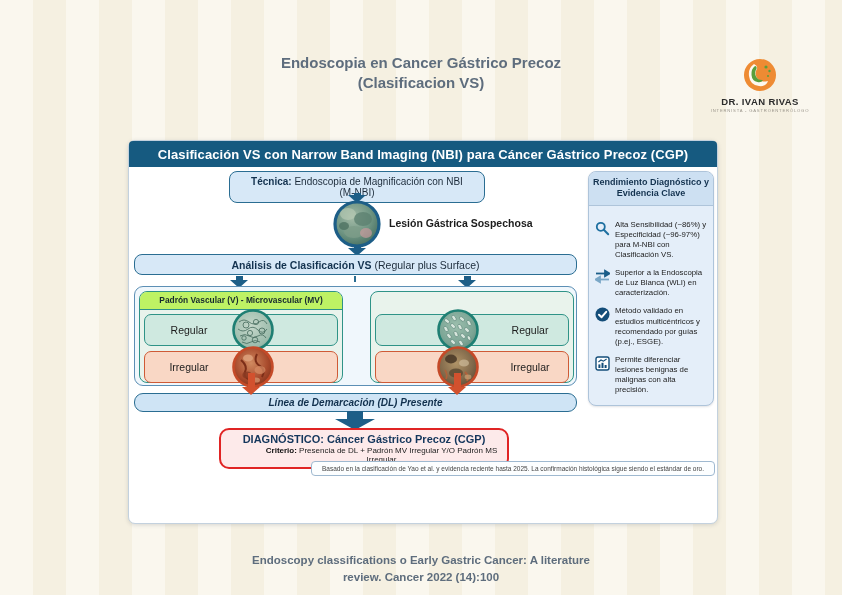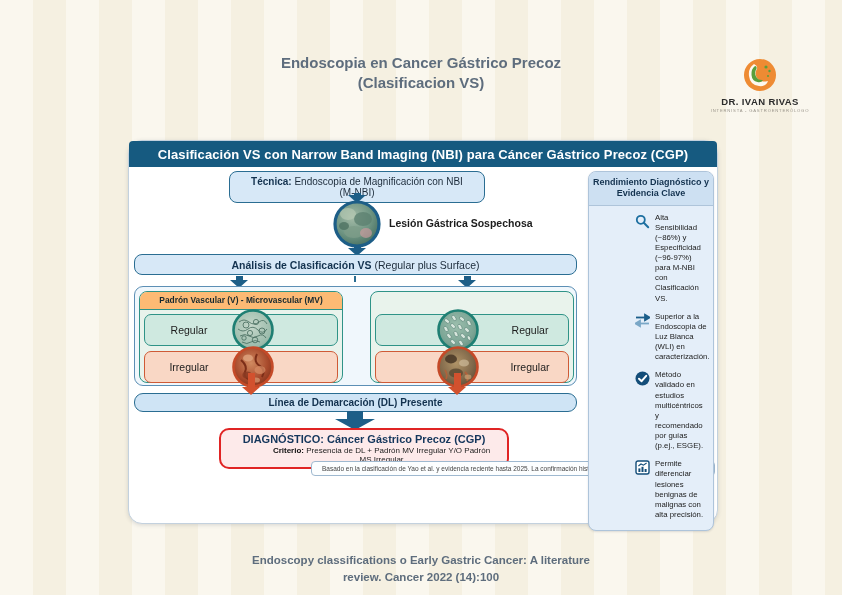--- a/index.html
+++ b/index.html
@@ -15,21 +15,21 @@
   }
   
   .logo { position:absolute; top:56px; left:710px; width:100px; text-align:center; }
   .logo svg { display:block; margin:0 auto 2px auto; }
   .logo-name { font-size:9.5px; font-weight:bold; color:#2b2b2b; letter-spacing:.4px; }
   .logo-sub { font-size:4.2px; color:#9a958b; letter-spacing:.8px; margin-top:1px; }
 
   
   .diagram {
     position:absolute; left:128px; top:140px; width:590px; height:384px;
-    background:#ffffff; border:1px solid #c3d1de; border-radius:14px;
+    background:#ffffff; border:1px solid #c3d1de; border-radius:7px;
     box-shadow:0 1px 4px rgba(60,70,90,.18);
   }
   .dheader {
     position:absolute; left:0; top:0; width:100%; height:26px;
     background:#165a80; color:#fff; font-weight:bold; font-size:13px;
     display:flex; align-items:center; justify-content:center;
     border-radius:4px 4px 0 0; letter-spacing:.1px;
   }
   .bluebox {
     background:#d7e8f7; border:1.5px solid #2a6d92; border-radius:8px;
@@ -53,42 +53,42 @@
   }
   .divider { position:absolute; left:225px; top:135px; height:110px; width:0; border-left:2px dashed #2a6d92; }
 
   .panel {
     position:absolute; top:4px; width:204px; height:92px;
     background:#e9f3ec; border:1.4px solid #2f9387; border-radius:8px;
   }
   .panel.left { left:4px; } .panel.right { left:235px; }
   .phead {
     position:absolute; top:0; left:0; width:100%; height:18px; line-height:17px;
-    background:#fdba74; border-bottom:1px solid #2f9387; border-radius:7px 7px 0 0;
+    background:#bef264; border-bottom:1px solid #2f9387; border-radius:7px 7px 0 0;
     font-weight:bold; font-size:8.4px; text-align:center; color:#15282f;
   }
   .prow { position:absolute; left:4px; width:194px; height:32px; border-radius:7px; }
   .prow.reg { top:22px; background:#cfe9e0; border:1.3px solid #2f9387; }
   .prow.irr { top:59px; background:#f9d7c5; border:1.3px solid #cf5a36; }
   .plabel { position:absolute; top:0; height:30px; line-height:30px; font-size:10.5px; color:#1c1c1c; text-align:center; }
   .pcircle { position:absolute; z-index:4; }
 
   .orange-arrow { position:absolute; width:18px; z-index:6; }
   .orange-arrow .stem { width:7px; height:14px; background:#d2512e; margin:0 auto; }
   .orange-arrow .head { width:0; height:0; border-left:9px solid transparent; border-right:9px solid transparent; border-top:8px solid #d2512e; margin:0 auto; }
 
   .linea {
     position:absolute; left:5px; top:252px; width:443px; height:19px; line-height:17px;
     background:#cfe4f5; border:1.5px solid #2a6d92; border-radius:9px;
-    font-weight:bold; font-size:10px; text-align:center;
+    font-weight:bold; font-size:10px; text-align:center;font-style:italic;
   }
   .big-arrow { position:absolute; left:196px; top:270px; }
 
   .diag {
-    position:absolute; left:90px; top:287px; width:290px; padding:3px 16px;
+    position:absolute; left:90px; top:287px; width:290px; padding:3px 9px;
     background:#fdeaea; border:2.5px solid #e02424; border-radius:10px; text-align:center;
   }
   .diag-title { font-weight:bold; font-size:11px; color:#14365c; }
   .diag-crit  { font-size:8px; color:#222; margin-top:1px;margin-left:35px; }
   .diag-crit b { color:#111; }
 
   .note {
     position:absolute; left:182px; top:320px; width:404px; padding:3px 5px;
     background:#fcfeff; border:1px solid #9fb9d0; border-radius:4px;
     font-size:6.5px; color:#444; text-align:center; white-space:nowrap; overflow:hidden;
@@ -98,21 +98,21 @@
   .sidebar {
     position:absolute; left:459px; top:30px; width:126px;
     background:#e4eef9; border:1px solid #aec4da; border-radius:8px;
     box-shadow:0 1px 2px rgba(60,70,90,.15);
   }
   .sb-head {
     background:#cde0f2; border-radius:7px 7px 0 0; padding:5px 3px;
     font-weight:bold; font-size:9px; color:#13324f; text-align:center; line-height:1.25;
     border-bottom:1px solid #aec4da;
   }
-  .sb-body { padding:7px 6px 2px 6px;margin-left:40px; }
+  .sb-body { padding:14px 6px 2px 6px; }
   .sb-item { display:flex; gap:5px; margin-bottom:8px; align-items:flex-start; }
   .sb-item svg { flex:0 0 15px; margin-top:1px; }
   .sb-text { font-size:7.8px; line-height:1.3; color:#1c1c1c; }
 
   .citation {
     position:absolute; top:527px; left:0; width:842px; text-align:center;
     font-weight:bold; font-size:11.5px; line-height:1.5; color:#5e6d7d;margin-top:25px;
   }
 </style>
 </head>

